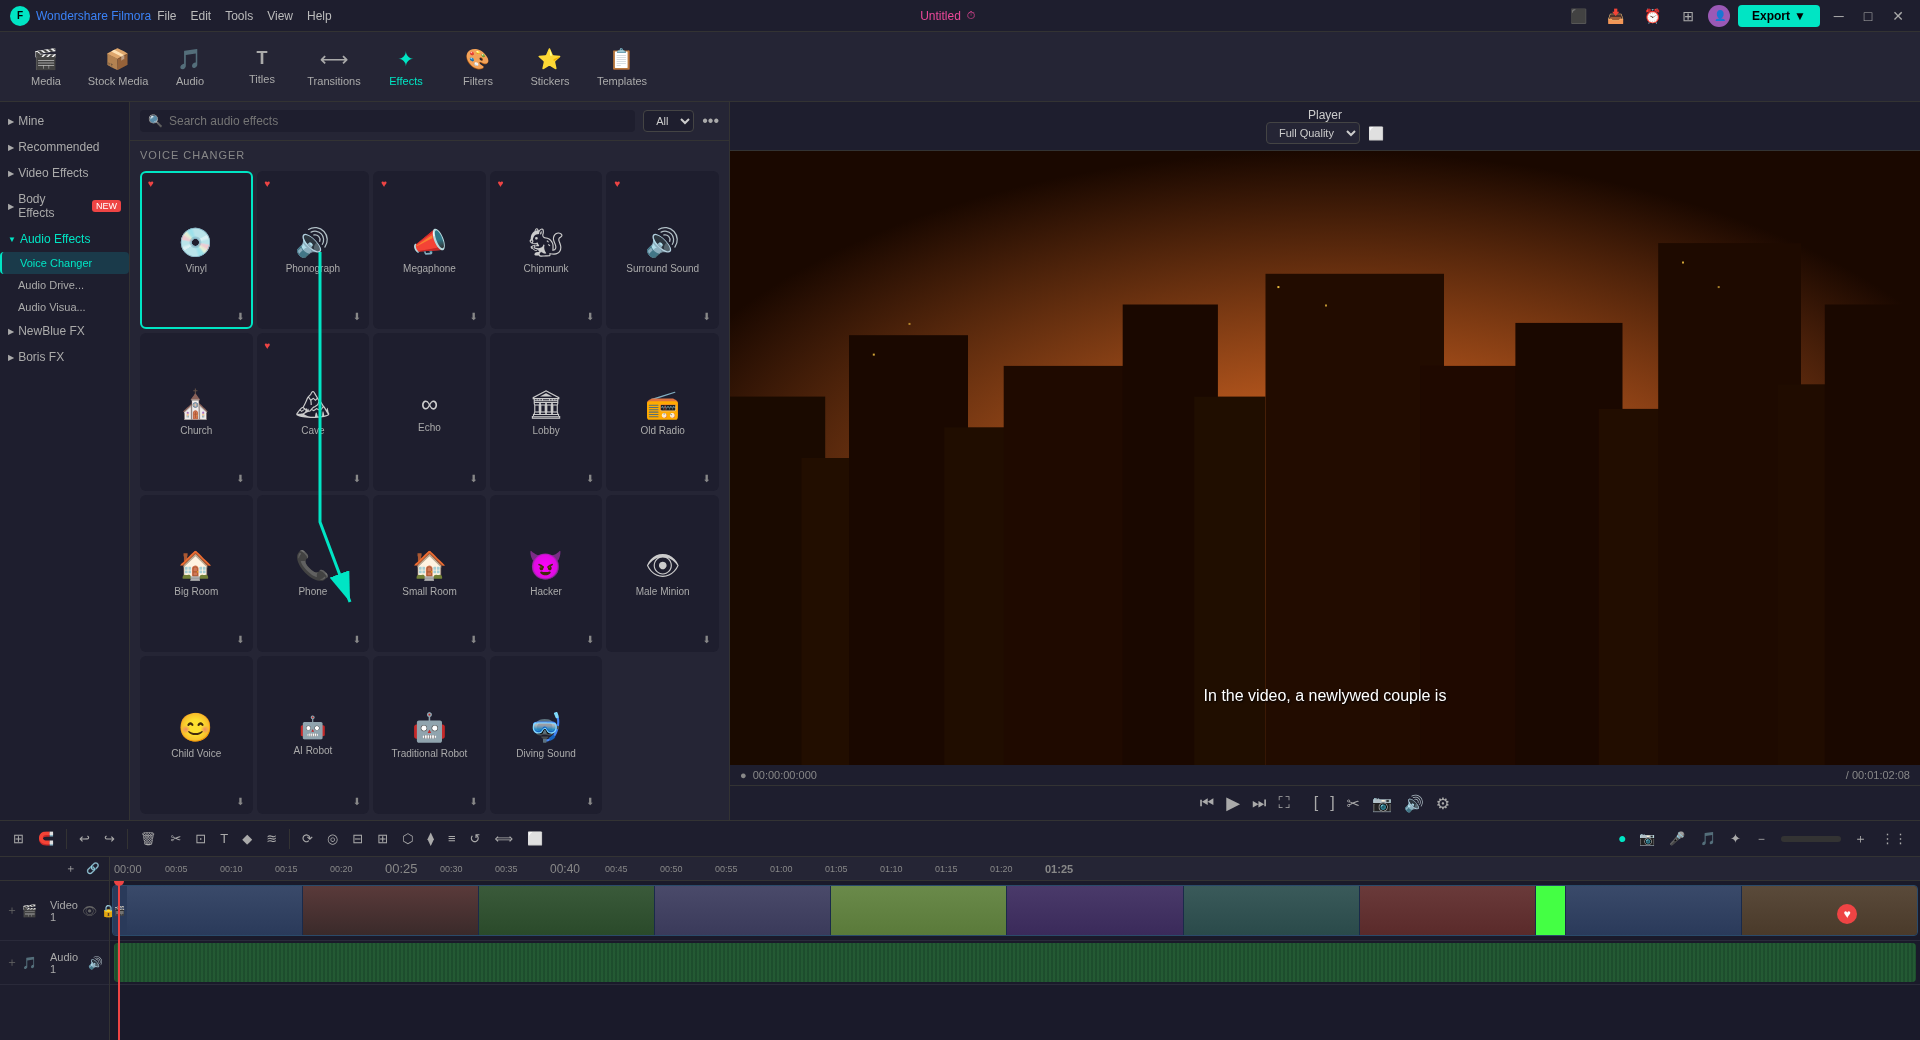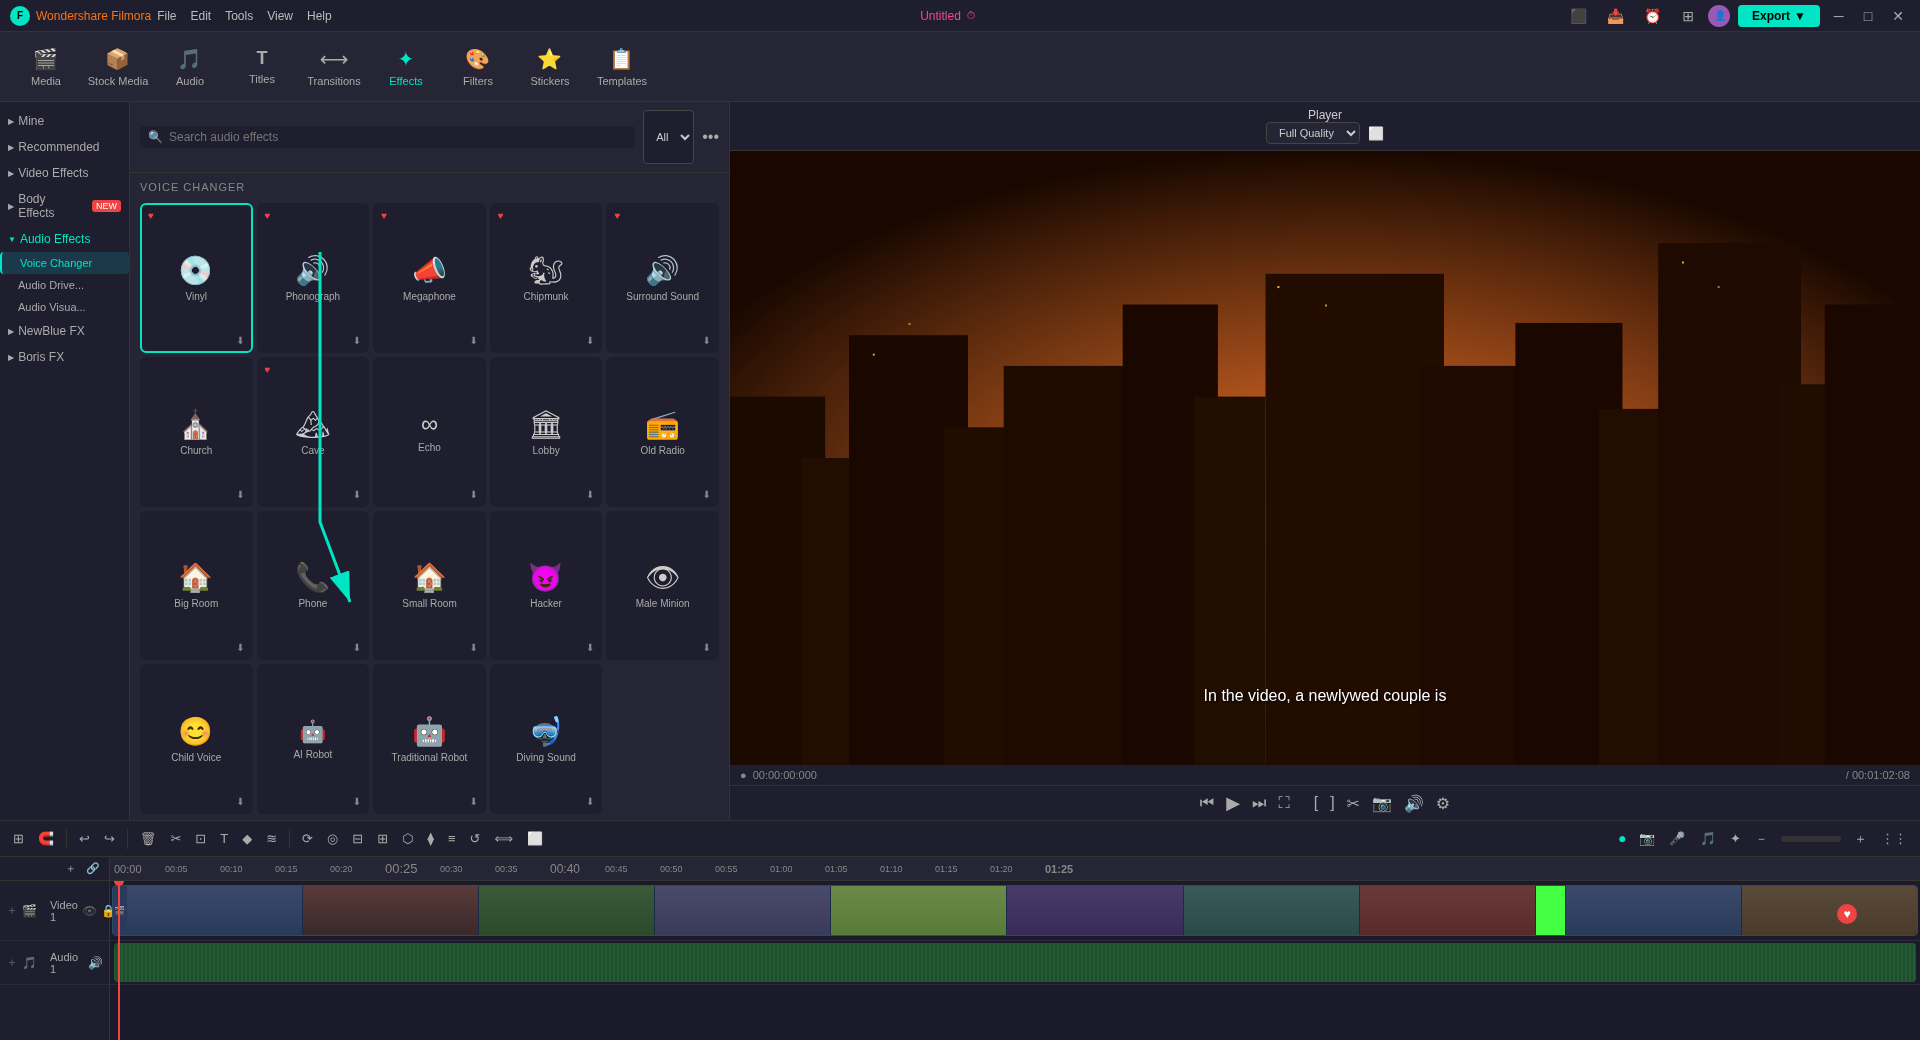--- a/index.html
+++ b/index.html
@@ -6,21 +6,21 @@
     body { background: #1a1a2e; color: #ccc; font-family: 'Segoe UI', Arial, sans-serif; font-size: 12px; overflow: hidden; width: 1920px; height: 1040px; }
 
     
     #titlebar {
       display: flex; align-items: center; justify-content: space-between;
       background: #1e1e2e; height: 32px; padding: 0 10px;
       border-bottom: 1px solid #333;
     }
     #titlebar-left { display: flex; align-items: center; gap: 6px; }
     #titlebar-logo { width: 20px; height: 20px; background: #00e5c4; border-radius: 50%; display: flex; align-items: center; justify-content: center; font-size: 10px; color: #000; font-weight: bold; }
-    #titlebar-appname { color: #f97316; font-size: 12px; }
+    #titlebar-appname { color: #3b82f6; font-size: 12px; }
     #titlebar-menu { display: flex; gap: 14px; color: #bbb; font-size: 12px; }
     #titlebar-menu span { cursor: pointer; }
     #titlebar-center { color: #ec4899; font-size: 12px; display: flex; align-items: center; gap: 6px; }
     #titlebar-right { display: flex; align-items: center; gap: 8px; }
     .title-btn { background: none; border: none; color: #aaa; cursor: pointer; font-size: 14px; padding: 2px 6px; }
     #export-btn { background: #00e5c4; border: none; color: #000; padding: 4px 14px; border-radius: 4px; cursor: pointer; font-size: 12px; font-weight: bold; display: flex; align-items: center; gap: 4px; }
 
     
     #toolbar {
       display: flex; align-items: center; gap: 0;
@@ -74,21 +74,21 @@
     }
     #search-box {
       flex: 1; display: flex; align-items: center; background: #1e1e2e;
       border-radius: 4px; padding: 4px 8px; gap: 6px;
     }
     #search-input {
       background: none; border: none; outline: none; color: #ccc; font-size: 12px; flex: 1;
     }
     #search-filter {
       background: #1e1e2e; border: 1px solid #444; color: #ccc;
-      padding: 19px 8px; border-radius: 4px; font-size: 11px; cursor: pointer;
+      padding: 3px 8px; border-radius: 4px; font-size: 11px; cursor: pointer;
     }
     .more-btn { background: none; border: none; color: #aaa; cursor: pointer; font-size: 16px; }
 
     #voice-changer-label {
       font-size: 11px; color: #888; padding: 8px 10px 4px;
       text-transform: uppercase; letter-spacing: 1px;
     }
 
     #effects-grid {
       display: grid; grid-template-columns: repeat(5, 1fr);

